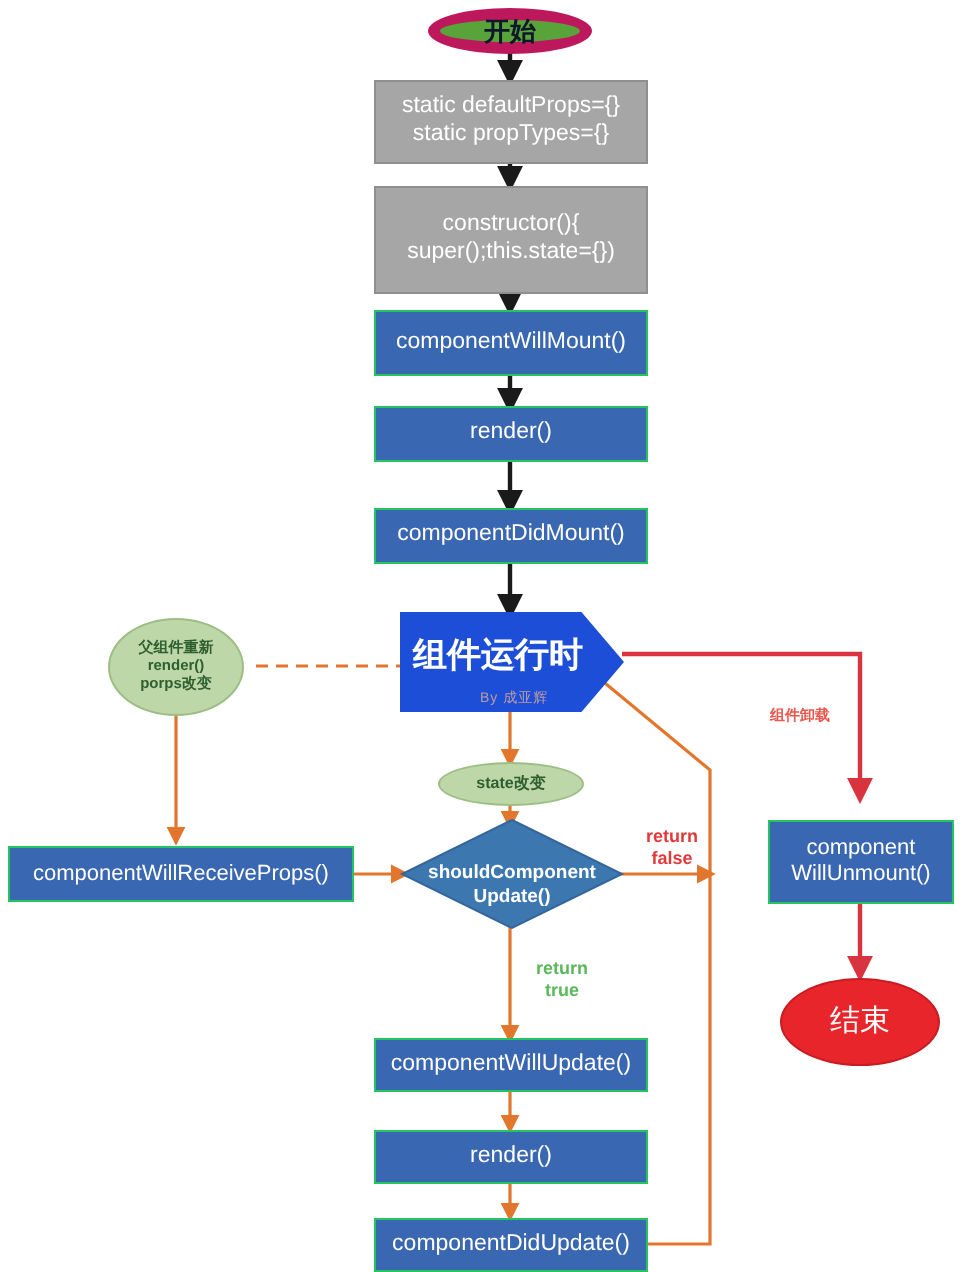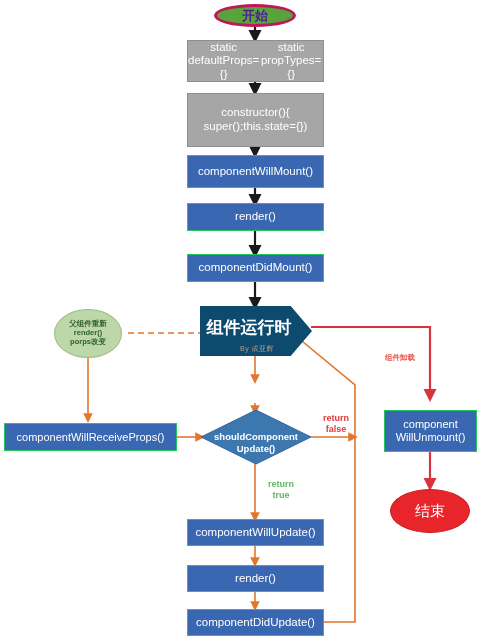--- a/index.html
+++ b/index.html
@@ -10,28 +10,28 @@
 
   .node{position:absolute;box-sizing:border-box;display:flex;
         align-items:center;justify-content:center;text-align:center;
         line-height:1.18;color:#ffffff;}
 
   
   .grey{background:#a6a6a6;border:1px solid #8f8f8f;font-size:11.5px;}
   
   .blue{background:#3a67b1;border:1px solid #22c55e;font-size:11.5px;}
   
-  .orange-arrow{background:#0c4a6e;
+  .orange-arrow{background:#1d4ed8;
       clip-path:polygon(0% 0%, 81% 0%, 100% 50%, 81% 100%, 0% 100%);
       font-size:17px;font-weight:600;color:#fff;
       padding-right:14px;align-items:flex-start;padding-top:12px;}
   
   .ell{border-radius:50%;}
-  .ell-green-start{background:#58a33a;border:3px solid #be185d;
-      font-size:13px;color:#4c1d95;font-weight:600;align-items:center;}
+  .ell-green-start{background:#58a33a;border:6px solid #be185d;
+      font-size:13px;color:#0f172a;font-weight:600;align-items:center;}
   .ell-green-light{background:#bdd7a8;border:1px solid #9cbd84;
       color:#2f5f2f;font-size:7.5px;font-weight:700;}
   .ell-red{background:#e8252a;border:1px solid #c61d22;
       font-size:15px;color:#fff;}
   .diamond-label{position:absolute;left:0;width:100%;text-align:center;
       color:#ffffff;pointer-events:none;}
 
   .lbl{position:absolute;font-size:9px;font-weight:700;line-height:1.2;
        text-align:center;}
   .lbl-red{color:#e03a3a;}
@@ -89,21 +89,21 @@
 
     <line x1="430" y1="452" x2="430" y2="487" stroke="#d9333f" stroke-width="2.2" marker-end="url(#arrR)"></line>
 
     <polygon points="256,410 311,437 256,464 201,437" fill="#3d77b0" stroke="#34669a" stroke-width="1"></polygon>
   </svg>
 
   <div class="node ell ell-green-start" style="left:214px;top:4px;width:82px;height:23px;">
     <span>开始</span>
   </div>
 
-  <div class="node grey" style="left:187px;top:40px;width:137px;height:42px;flex-direction:row;">
+  <div class="node grey" style="left:187px;top:40px;width:137px;height:42px;flex-direction:column;">
     <span>static defaultProps={}</span>
     <span>static propTypes={}</span>
   </div>
 
   <div class="node grey" style="left:187px;top:93px;width:137px;height:54px;flex-direction:column;">
     <span>constructor(){</span>
     <span>super();this.state={})</span>
   </div>
 
   <div class="node blue" style="left:187px;top:155px;width:137px;height:33px;">
@@ -126,20 +126,23 @@
   <div class="node ell ell-green-light" style="left:54px;top:309px;width:68px;height:49px;flex-direction:column;">
     <span>父组件重新</span>
     <span>render()</span>
     <span>porps改变</span>
   </div>
 
   <div class="node blue" style="left:4px;top:423px;width:173px;height:28px;font-size:11px;">
     <span>componentWillReceiveProps()</span>
   </div>
 
+  <div class="node ell ell-green-light" style="left:219px;top:381px;width:73px;height:22px;font-size:8px;">
+    <span>state改变</span>
+  </div>
 
   <div class="diamond-label" style="left:196px;top:431px;width:120px;font-size:9.5px;font-weight:700;">shouldComponent</div>
   <div class="diamond-label" style="left:196px;top:443px;width:120px;font-size:9.5px;font-weight:700;">Update()</div>
 
   <div class="lbl lbl-red multiline" style="left:313px;top:413px;width:46px;">return
 false</div>
 
   <div class="lbl lbl-green multiline" style="left:259px;top:479px;width:44px;">return
 true</div>
 

